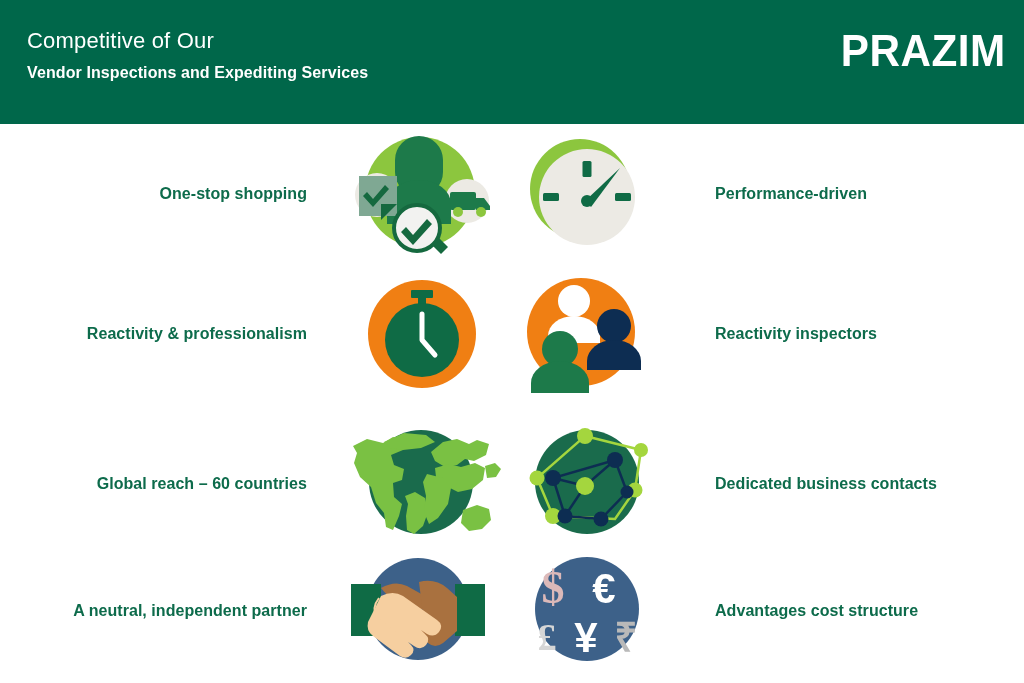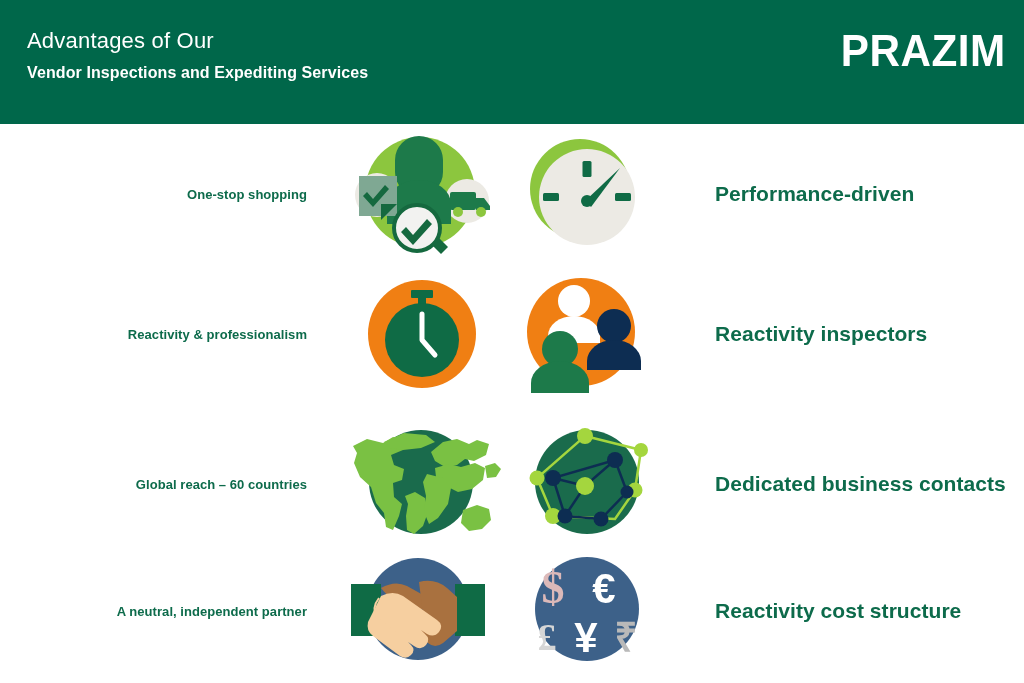--- a/index.html
+++ b/index.html
@@ -72,31 +72,31 @@
   }
   .row-0 { top: 0px; }
   .row-1 { top: 140px; }
   .row-2 { top: 290px; }
   .row-3 { top: 417px; }
 
   .label-left {
     width: 307px;
     text-align: right;
     color: #0d6b4b;
-    font-size: 13px;
+    font-size: 16px;
     font-weight: 700;
     letter-spacing: 0.05px;
     white-space: nowrap;
   }
   .label-right {
     width: 306px;
     margin-left: 12px;
     text-align: left;
     color: #0d6b4b;
-    font-size: 21px;
+    font-size: 16px;
     font-weight: 700;
     letter-spacing: 0.05px;
     white-space: nowrap;
   }
   .icon-cell {
     width: 198px;
     display: flex;
     justify-content: center;
     align-items: center;
   }
@@ -104,21 +104,21 @@
   .icon-cell.right-icon { justify-content: flex-start; padding-left: 14px; }
   .icon-svg { display: block; }
 </style>
 </head>
 <body>
 
 <div id="page">
 
   <div class="header">
     <div class="header-titles">
-      <div class="title-line1">Advantages of Our</div>
+      <div class="title-line1">Competitive of Our</div>
       <div class="title-line2">Vendor Inspections and Expediting Services</div>
     </div>
     <div class="brand-logo">PRAZIM</div>
   </div>
 
   <div class="grid">
 
     <div class="row row-0">
       <div class="label-left">One-stop shopping</div>
       <div class="icon-cell left-icon">
@@ -239,17 +239,17 @@
       <div class="icon-cell right-icon">
         <svg class="icon-svg" width="140" height="120" viewBox="0 0 140 120">
           <circle cx="68" cy="58" r="52" fill="#3d6189"></circle>
           <text x="34" y="52" font-family="'Liberation Serif', serif" font-size="46" font-weight="700" fill="#dcb9b9" text-anchor="middle">$</text>
           <text x="85" y="52" font-family="'Liberation Sans', sans-serif" font-size="42" font-weight="700" fill="#ffffff" text-anchor="middle">€</text>
           <text x="28" y="99" font-family="'Liberation Serif', serif" font-size="38" font-weight="700" fill="#d6d6d6" text-anchor="middle">£</text>
           <text x="67" y="101" font-family="'Liberation Sans', sans-serif" font-size="42" font-weight="700" fill="#ffffff" text-anchor="middle">¥</text>
           <text x="107" y="100" font-family="'Liberation Sans', sans-serif" font-size="40" font-weight="700" fill="#b9b9b9" text-anchor="middle">₹</text>
         </svg>
       </div>
-      <div class="label-right">Reactivity cost structure</div>
+      <div class="label-right">Advantages cost structure</div>
     </div>
 
   </div>
 </div>
 
 </body></html>

